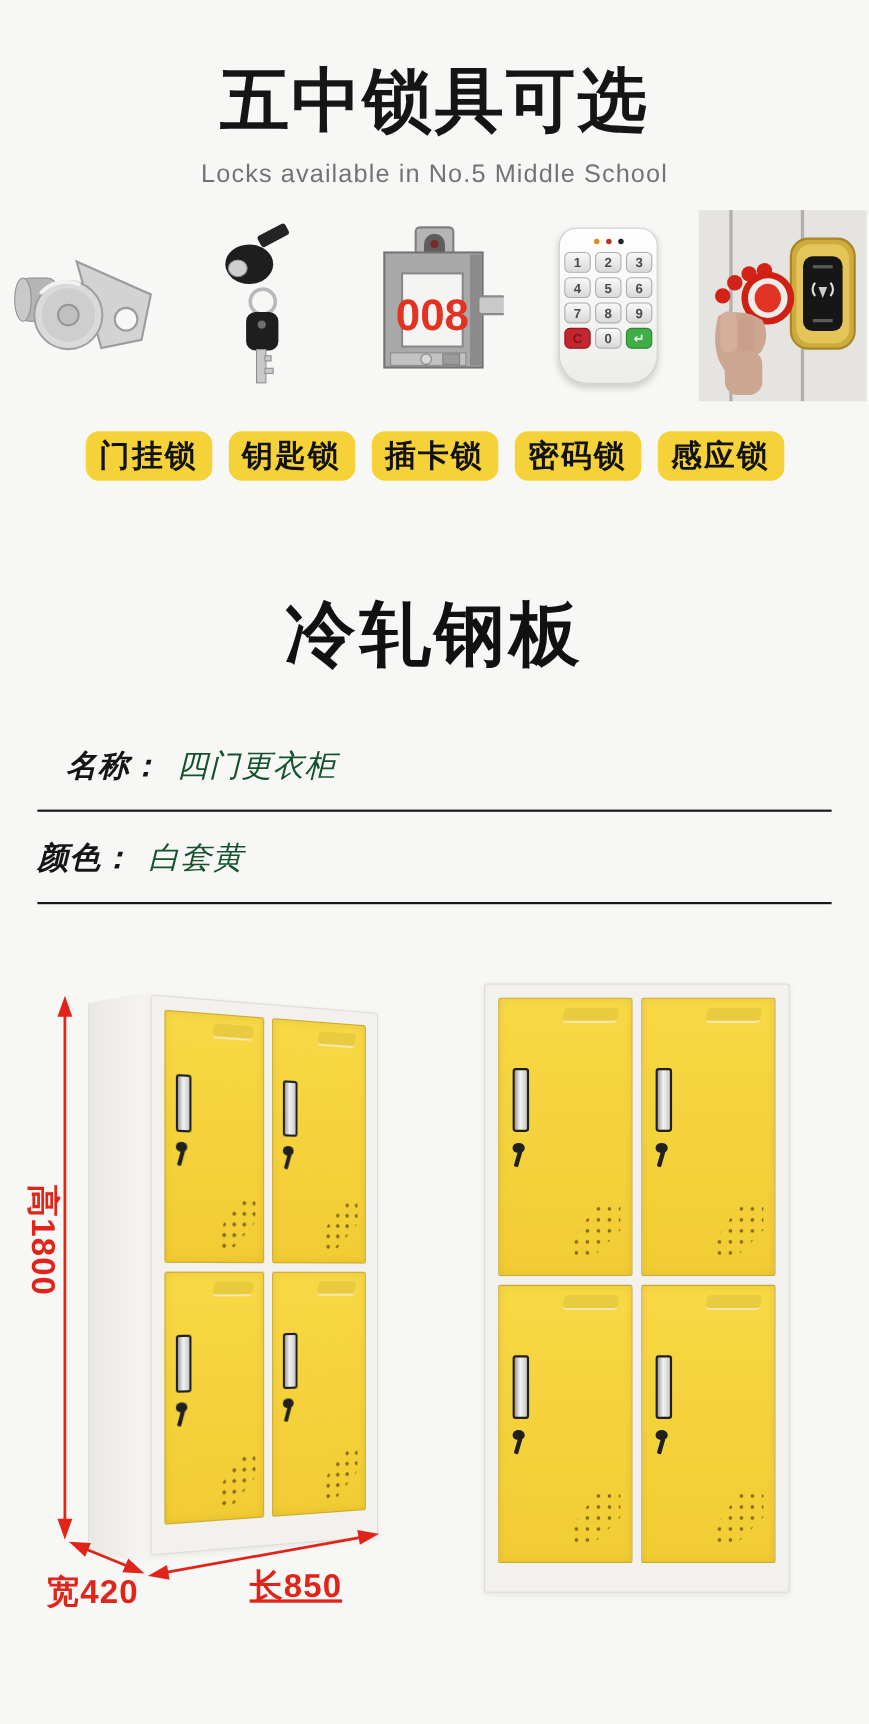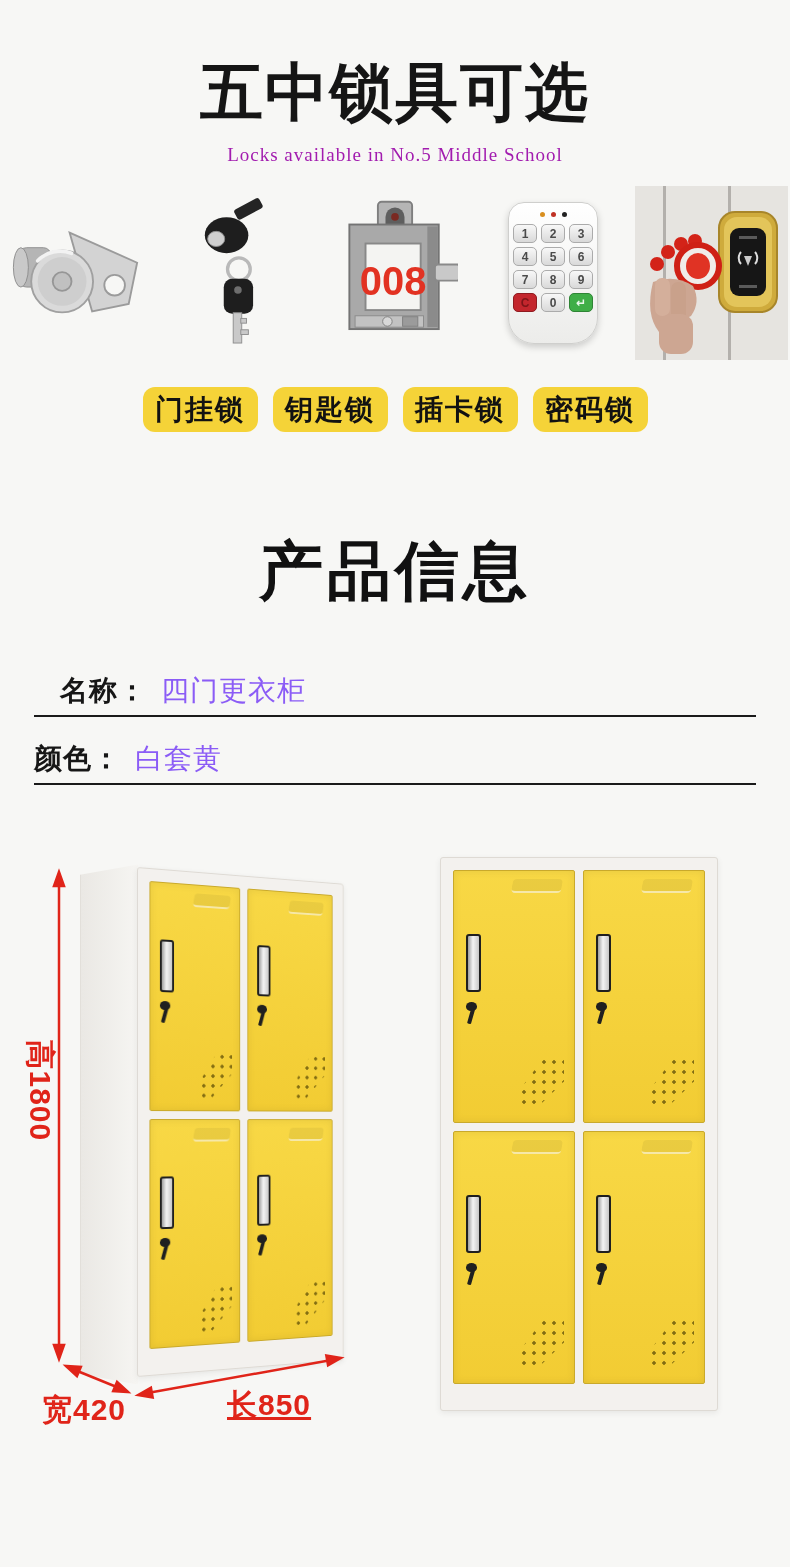--- a/index.html
+++ b/index.html
@@ -6,21 +6,21 @@
   html,body { margin:0; padding:0; }
   body {
     width:790px; height:1567px; overflow:hidden; position:relative;
     background:#f7f7f5;
     font-family:"Liberation Sans","DejaVu Sans",sans-serif;
     color:#161616;
   }
   
   .hero { padding-top:40px; text-align:center; }
   .hero h1 { margin:16px; font-size:63px; font-weight:bold; letter-spacing:2px; color:#151515; line-height:1.15; }
-  .hero p  { margin:4px 0 0; font-size:19px; color:#a21caf; letter-spacing:1px;font-family:Liberation Serif, serif; }
+  .hero p  { margin:4px 0 0; font-size:23px; color:#737373; letter-spacing:1px; }
 
   
   .lock-strip { margin-top:16px; height:182px; display:flex; }
   .lock-cell { width:158px; height:182px; display:flex; align-items:center; justify-content:center; position:relative; }
 
   
   .keypad { position:relative; width:90px; height:142px;
     background:linear-gradient(180deg,#ffffff,#ececea);
     border:1px solid #cfcfcd; border-radius:16px 16px 26px 26px;
     box-shadow:0 3px 7px rgba(0,0,0,.18); }
@@ -37,26 +37,26 @@
   
   .lock-labels { margin-top:23px; display:flex; justify-content:center; gap:15px; }
   .lock-pill { width:115px; height:45px; border-radius:12px; background:#f5d338;
     display:flex; align-items:center; justify-content:center;
     font-size:28px; font-weight:bold; color:#121212; letter-spacing:2px; }
 
   
   .product-info { margin-top:96px; }
   .product-info h2 { margin:0; text-align:center; font-size:64px; font-weight:bold; letter-spacing:4px; color:#111; }
   .spec-table { width:722px; margin:34px auto 0; }
-  .spec-row { display:flex; align-items:baseline; padding:23px 0 5px; border-bottom:2px solid #1a1a1a; }
+  .spec-row { display:flex; align-items:baseline; padding:23px 0 21px; border-bottom:2px solid #1a1a1a;font-style:italic; }
   .spec-cell { display:flex; align-items:baseline; }
   .spec-cell.c-left  { width:445px; padding-left:26px; }
   .spec-cell.c-right { flex:1; }
   .spec-label { font-size:28px; font-weight:bold; letter-spacing:1px; }
-  .spec-value { font-size:28px; margin-left:14px; letter-spacing:1px; color:#8b5cf6; }
+  .spec-value { font-size:28px; margin-left:14px; letter-spacing:1px; color:#14532d; }
 
   
   .showcase { position:relative; margin-top:54px; height:660px; }
 
   .locker { background:#f3f1ee; border:1px solid #dedad4; border-radius:3px;
     display:grid; grid-template-columns:1fr 1fr; grid-template-rows:1fr 1fr; gap:8px;
     padding:12px 12px 26px; box-shadow:0 2px 6px rgba(0,0,0,.07); }
   .door { position:relative; overflow:hidden; border-radius:2px;
     background:linear-gradient(180deg,#f8d845,#f2cc33);
     border:1px solid #c9a92b; box-shadow:inset 0 0 8px rgba(0,0,0,.08); }
@@ -195,24 +195,25 @@
         <rect x="24" y="128" width="34" height="40" rx="12" fill="#cda692"></rect>
       </svg>
     </div>
   </div>
 
   <div class="lock-labels">
     <div class="lock-pill">门挂锁</div>
     <div class="lock-pill">钥匙锁</div>
     <div class="lock-pill">插卡锁</div>
     <div class="lock-pill">密码锁</div>
+    <div class="lock-pill">感应锁</div>
   </div>
 
   <section class="product-info">
-    <h2>产品信息</h2>
+    <h2>冷轧钢板</h2>
     <div class="spec-table">
       <div class="spec-row">
         <div class="spec-cell c-left">
           <span class="spec-label">名称：</span>
           <span class="spec-value">四门更衣柜</span>
         </div>
       </div>
       <div class="spec-row">
         <div class="spec-cell c-right">
           <span class="spec-label">颜色：</span>

